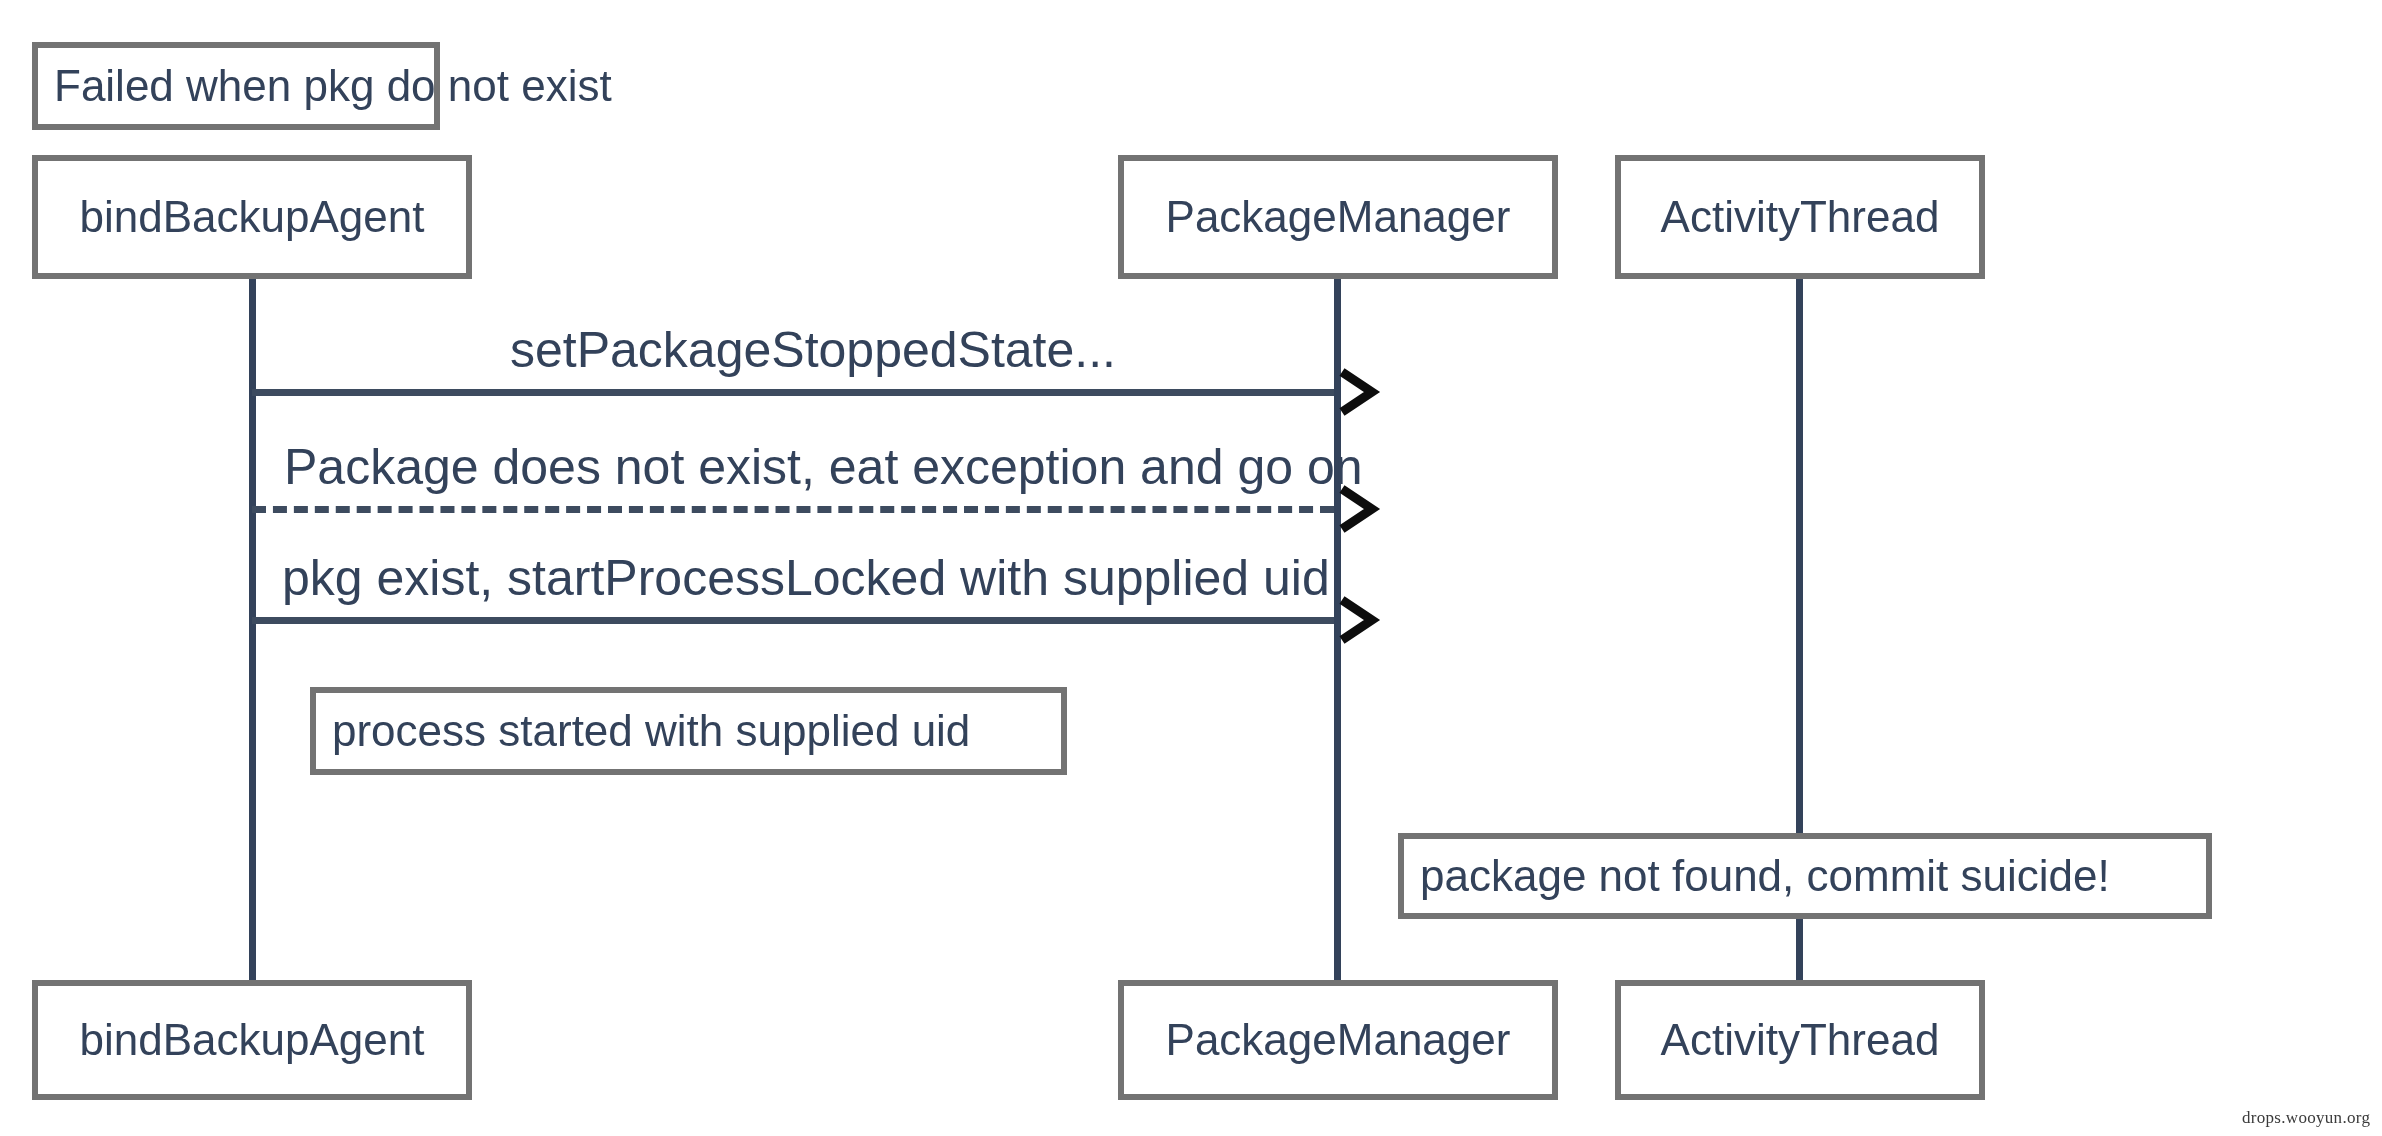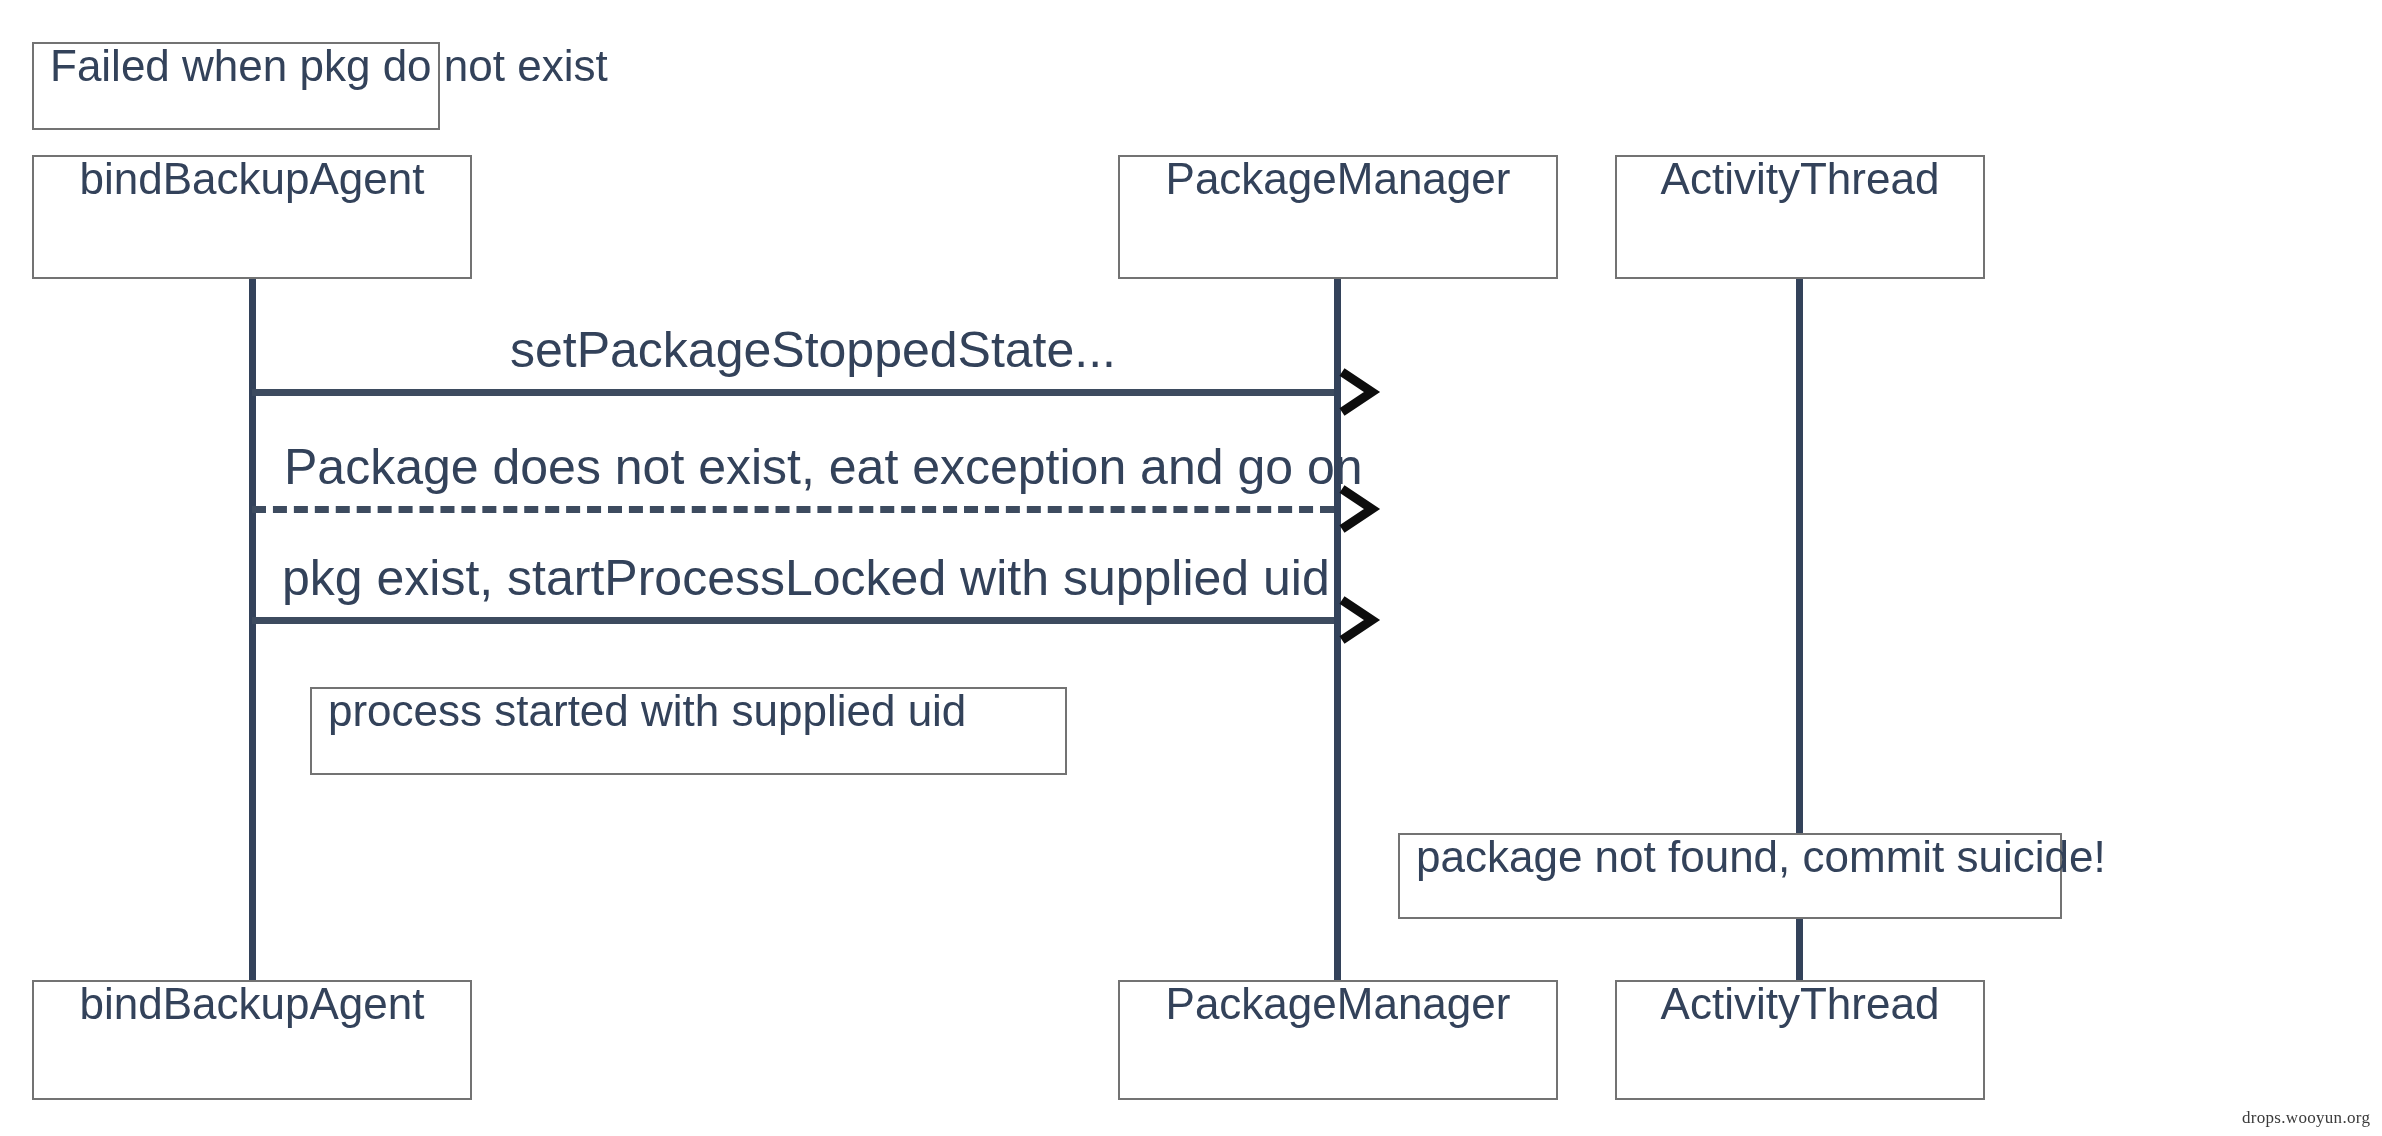--- a/index.html
+++ b/index.html
@@ -15,24 +15,24 @@
     width: 2382px;
     height: 1136px;
     background: #ffffff;
     overflow: hidden;
   }
 
   
   .box {
     position: absolute;
     box-sizing: border-box;
-    border: 2px solid #737373;
+    border: 6px solid #737373;
     background: #ffffff;
     display: flex;
-    align-items: flex-start;
+    align-items: center;
     z-index: 6;
   }
   .box .box-label {
     width: 100%;
     color: #33425a;
     white-space: nowrap;
   }
 
   
   .note-box .box-label {
@@ -154,21 +154,21 @@
       <svg width="60" height="60" viewBox="0 0 60 60">
         <polyline points="8,6 38,26 8,46" fill="none" stroke="#0d0d0d" stroke-width="9" stroke-linecap="butt" stroke-linejoin="miter"></polyline>
       </svg>
     </div>
   </div>
 
   <div class="box note-box" style="left:310px; top:687px; width:757px; height:88px;">
     <span class="box-label">process started with supplied uid</span>
   </div>
 
-  <div class="box note-box" style="left:1398px; top:833px; width:664px; height:86px;">
+  <div class="box note-box" style="left:1398px; top:833px; width:814px; height:86px;">
     <span class="box-label">package not found, commit suicide!</span>
   </div>
 
   <div class="box participant-box" style="left:32px; top:980px; width:440px; height:120px;">
     <span class="box-label">bindBackupAgent</span>
   </div>
 
   <div class="box participant-box" style="left:1118px; top:980px; width:440px; height:120px;">
     <span class="box-label">PackageManager</span>
   </div>

